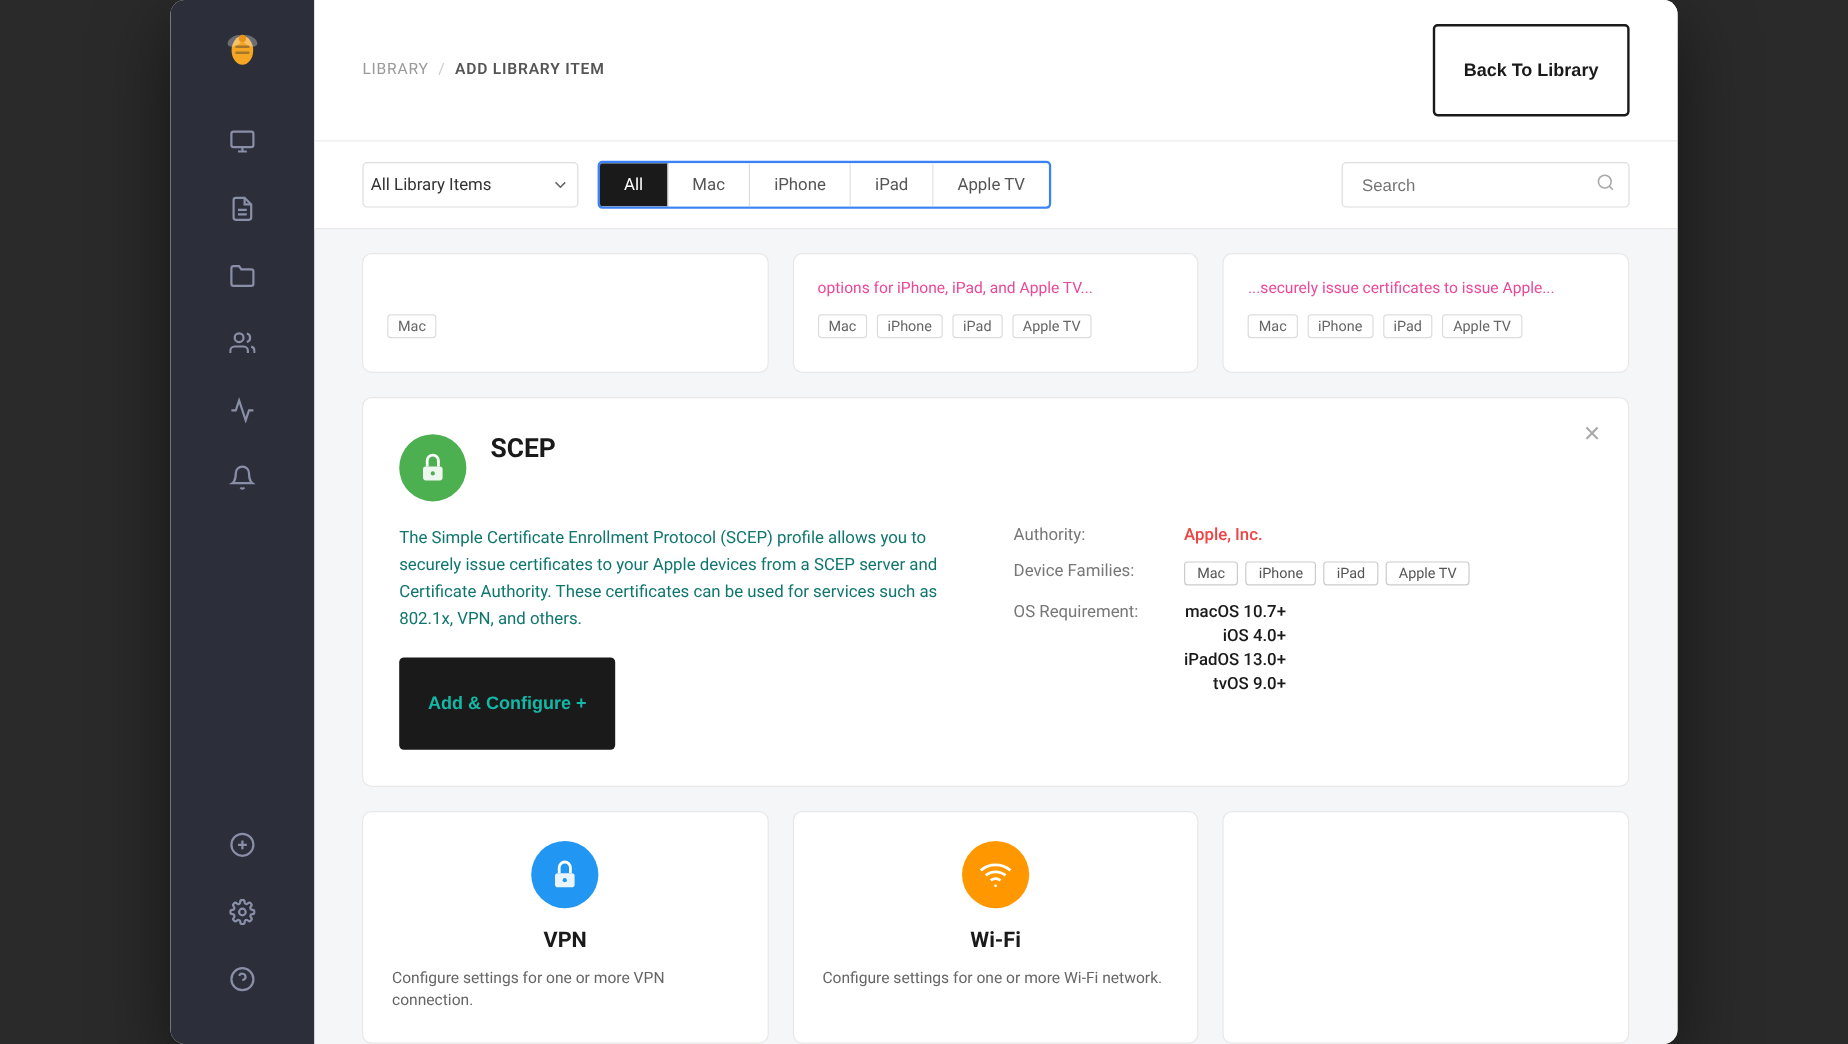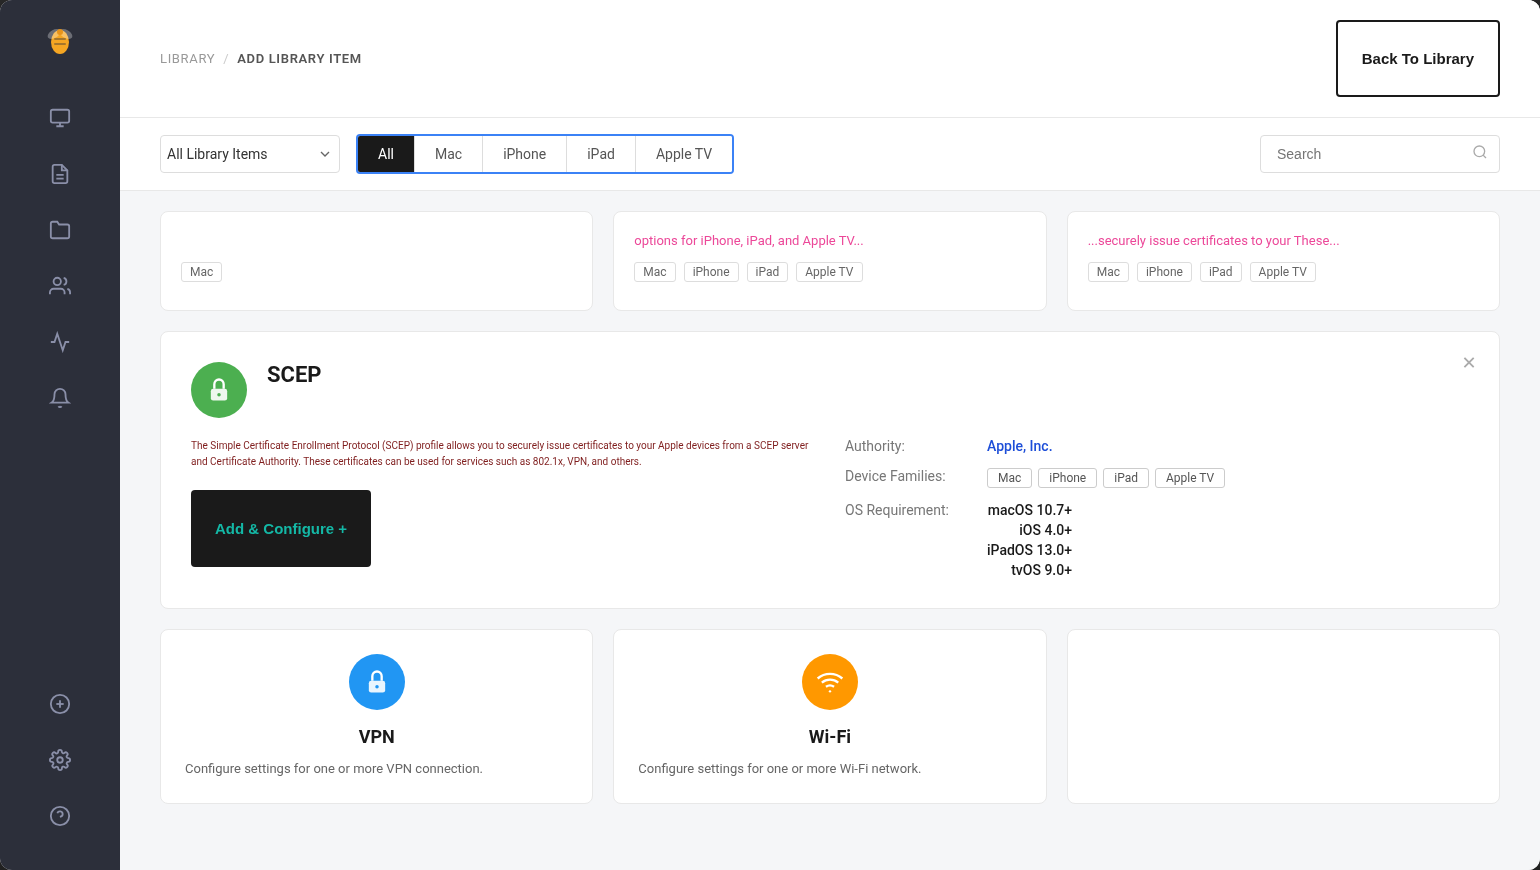--- a/index.html
+++ b/index.html
@@ -5,21 +5,21 @@
     * { box-sizing: border-box; margin: 0; padding: 0; }
     body {
       font-family: -apple-system, BlinkMacSystemFont, 'Segoe UI', Roboto, sans-serif;
       background: #2a2a2a;
       display: flex;
       justify-content: center;
       align-items: center;
       min-height: 100vh;
     }
     .app-wrapper {
-      width: 1540px;
+      width: 1256px;
       height: 870px;
       background: #f0f0f0;
       border-radius: 12px;
       display: flex;
       overflow: hidden;
       box-shadow: 0 20px 60px rgba(0,0,0,0.5);
     }
     
     .sidebar {
       width: 120px;
@@ -268,43 +268,43 @@
       cursor: pointer;
       color: #aaa;
       font-size: 18px;
     }
     .expanded-card-body {
       display: grid;
       grid-template-columns: 1fr 1fr;
       gap: 30px;
     }
     .card-description {
-      font-size: 10px;
-      color: #7f1d1d;
+      font-size: 14px;
+      color: #0f766e;
       line-height: 1.6;
     }
     .card-meta {
       display: flex;
       flex-direction: column;
       gap: 14px;
     }
     .meta-row {
       display: flex;
       align-items: flex-start;
       gap: 12px;
     }
     .meta-label {
       font-size: 14px;
       color: #777;
       min-width: 130px;
       flex-shrink: 0;
     }
     .meta-value {
       font-size: 14px;
-      color: #1d4ed8;
+      color: #ef4444;
       font-weight: 500;
     }
     .meta-tags {
       display: flex;
       gap: 6px;
       flex-wrap: wrap;
     }
     .meta-tag {
       font-size: 12px;
       color: #555;
@@ -500,21 +500,21 @@
         <div class="card-partial">
           <div class="card-partial-text">options for iPhone, iPad, and Apple TV...</div>
           <div class="tag-row">
             <span class="tag">Mac</span>
             <span class="tag">iPhone</span>
             <span class="tag">iPad</span>
             <span class="tag">Apple TV</span>
           </div>
         </div>
         <div class="card-partial">
-          <div class="card-partial-text">...securely issue certificates to your These...</div>
+          <div class="card-partial-text">...securely issue certificates to issue Apple...</div>
           <div class="tag-row">
             <span class="tag">Mac</span>
             <span class="tag">iPhone</span>
             <span class="tag">iPad</span>
             <span class="tag">Apple TV</span>
           </div>
         </div>
       </div>
 
       <div class="expanded-card">

